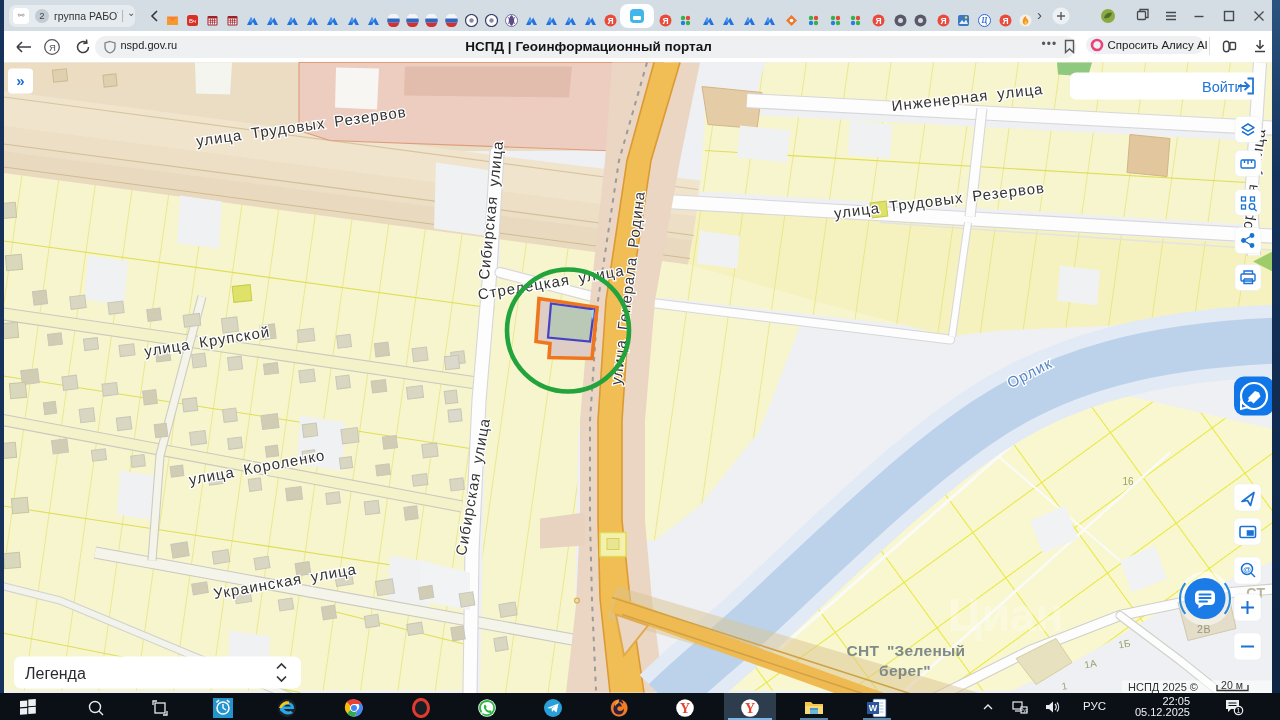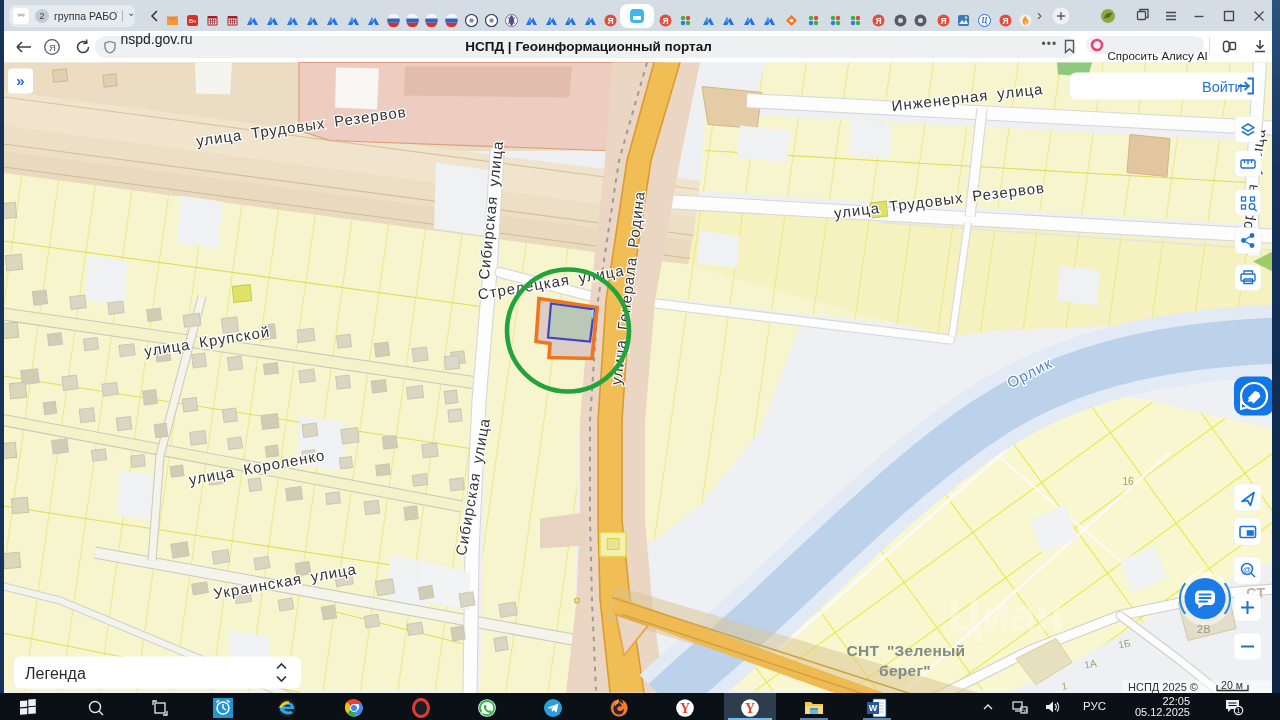--- a/index.html
+++ b/index.html
@@ -600,31 +600,31 @@
       <circle cx="9" cy="9" r="7.3" fill="none" stroke="#54575b" stroke-width="1.3"></circle>
       <text x="9.5" y="12.8" text-anchor="middle" font-size="9.5" fill="#54575b" font-family="Liberation Sans">Я</text>
     </svg>
 <svg style="position:absolute;left:70px;top:7px" width="18" height="18" viewBox="0 0 18 18">
       <path d="M14.5 9 a5.5 5.5 0 1 1 -2 -4.2 M12.5 1.5 l0.4 3.6 l-3.6 0.3" stroke="#3c3f43" stroke-width="1.5" fill="none"></path>
     </svg>
 <div id="urlfield"></div>
 <svg style="position:absolute;left:99px;top:9px" width="14" height="14" viewBox="0 0 14 14">
       <path d="M7 1.5 L12 3 V7 C12 10 9.8 12 7 13 C4.2 12 2 10 2 7 V3 Z" fill="none" stroke="#7c8085" stroke-width="1.3"></path>
     </svg>
-<div style="position:absolute;left:117px;top:0;font-size:14px;color:#1b1b1d;">nspd.gov.ru</div>
+<div style="position:absolute;left:117px;top:8px;font-size:11px;color:#1b1b1d;">nspd.gov.ru</div>
 <div style="position:absolute;left:420px;top:7.5px;width:330px;text-align:center;font-size:13.5px;color:#141414;font-weight:bold;">НСПД | Геоинформационный портал</div>
 <div style="position:absolute;left:1038px;top:6px;font-size:12px;color:#55585c;letter-spacing:1px;">•••</div>
 <svg style="position:absolute;left:1059px;top:8px" width="13" height="15" viewBox="0 0 13 15">
       <path d="M2.5 1.5 h8 v12 l-4 -3.5 l-4 3.5 Z" fill="none" stroke="#55585c" stroke-width="1.4"></path>
     </svg>
 <div style="position:absolute;left:1082px;top:4.5px;width:118px;height:18px;background:#eef0f2;border-radius:9px;"></div>
 <svg style="position:absolute;left:1086px;top:7px" width="14" height="14" viewBox="0 0 14 14">
       <circle cx="7" cy="7" r="5" fill="none" stroke="#e8447c" stroke-width="2.6"></circle>
     </svg>
-<div style="position:absolute;left:1104px;top:19px;font-size:11.5px;color:#222;">Спросить Алису AI</div>
+<div style="position:absolute;left:1104px;top:8px;font-size:11.5px;color:#222;">Спросить Алису AI</div>
 <div style="position:absolute;left:1205px;top:6px;width:1px;height:18px;background:#dcdee0;"></div>
 <svg style="position:absolute;left:1217px;top:7px" width="17" height="17" viewBox="0 0 17 17">
       <g fill="none" stroke="#3c3f43" stroke-width="1.4">
         <path d="M2.5 6 a2.8 2.8 0 1 1 5.6 0 v5 a2.8 2.8 0 1 1 -5.6 0 Z"></path>
         <rect x="9" y="4.5" width="5.5" height="7" rx="1"></rect>
       </g>
     </svg>
 <svg style="position:absolute;left:1248px;top:7px" width="16" height="17" viewBox="0 0 16 17">
       <path d="M8 2 v8 M4.5 7 l3.5 3.5 l3.5 -3.5 M3 13.5 h10" stroke="#3c3f43" stroke-width="1.5" fill="none"></path>
     </svg>

